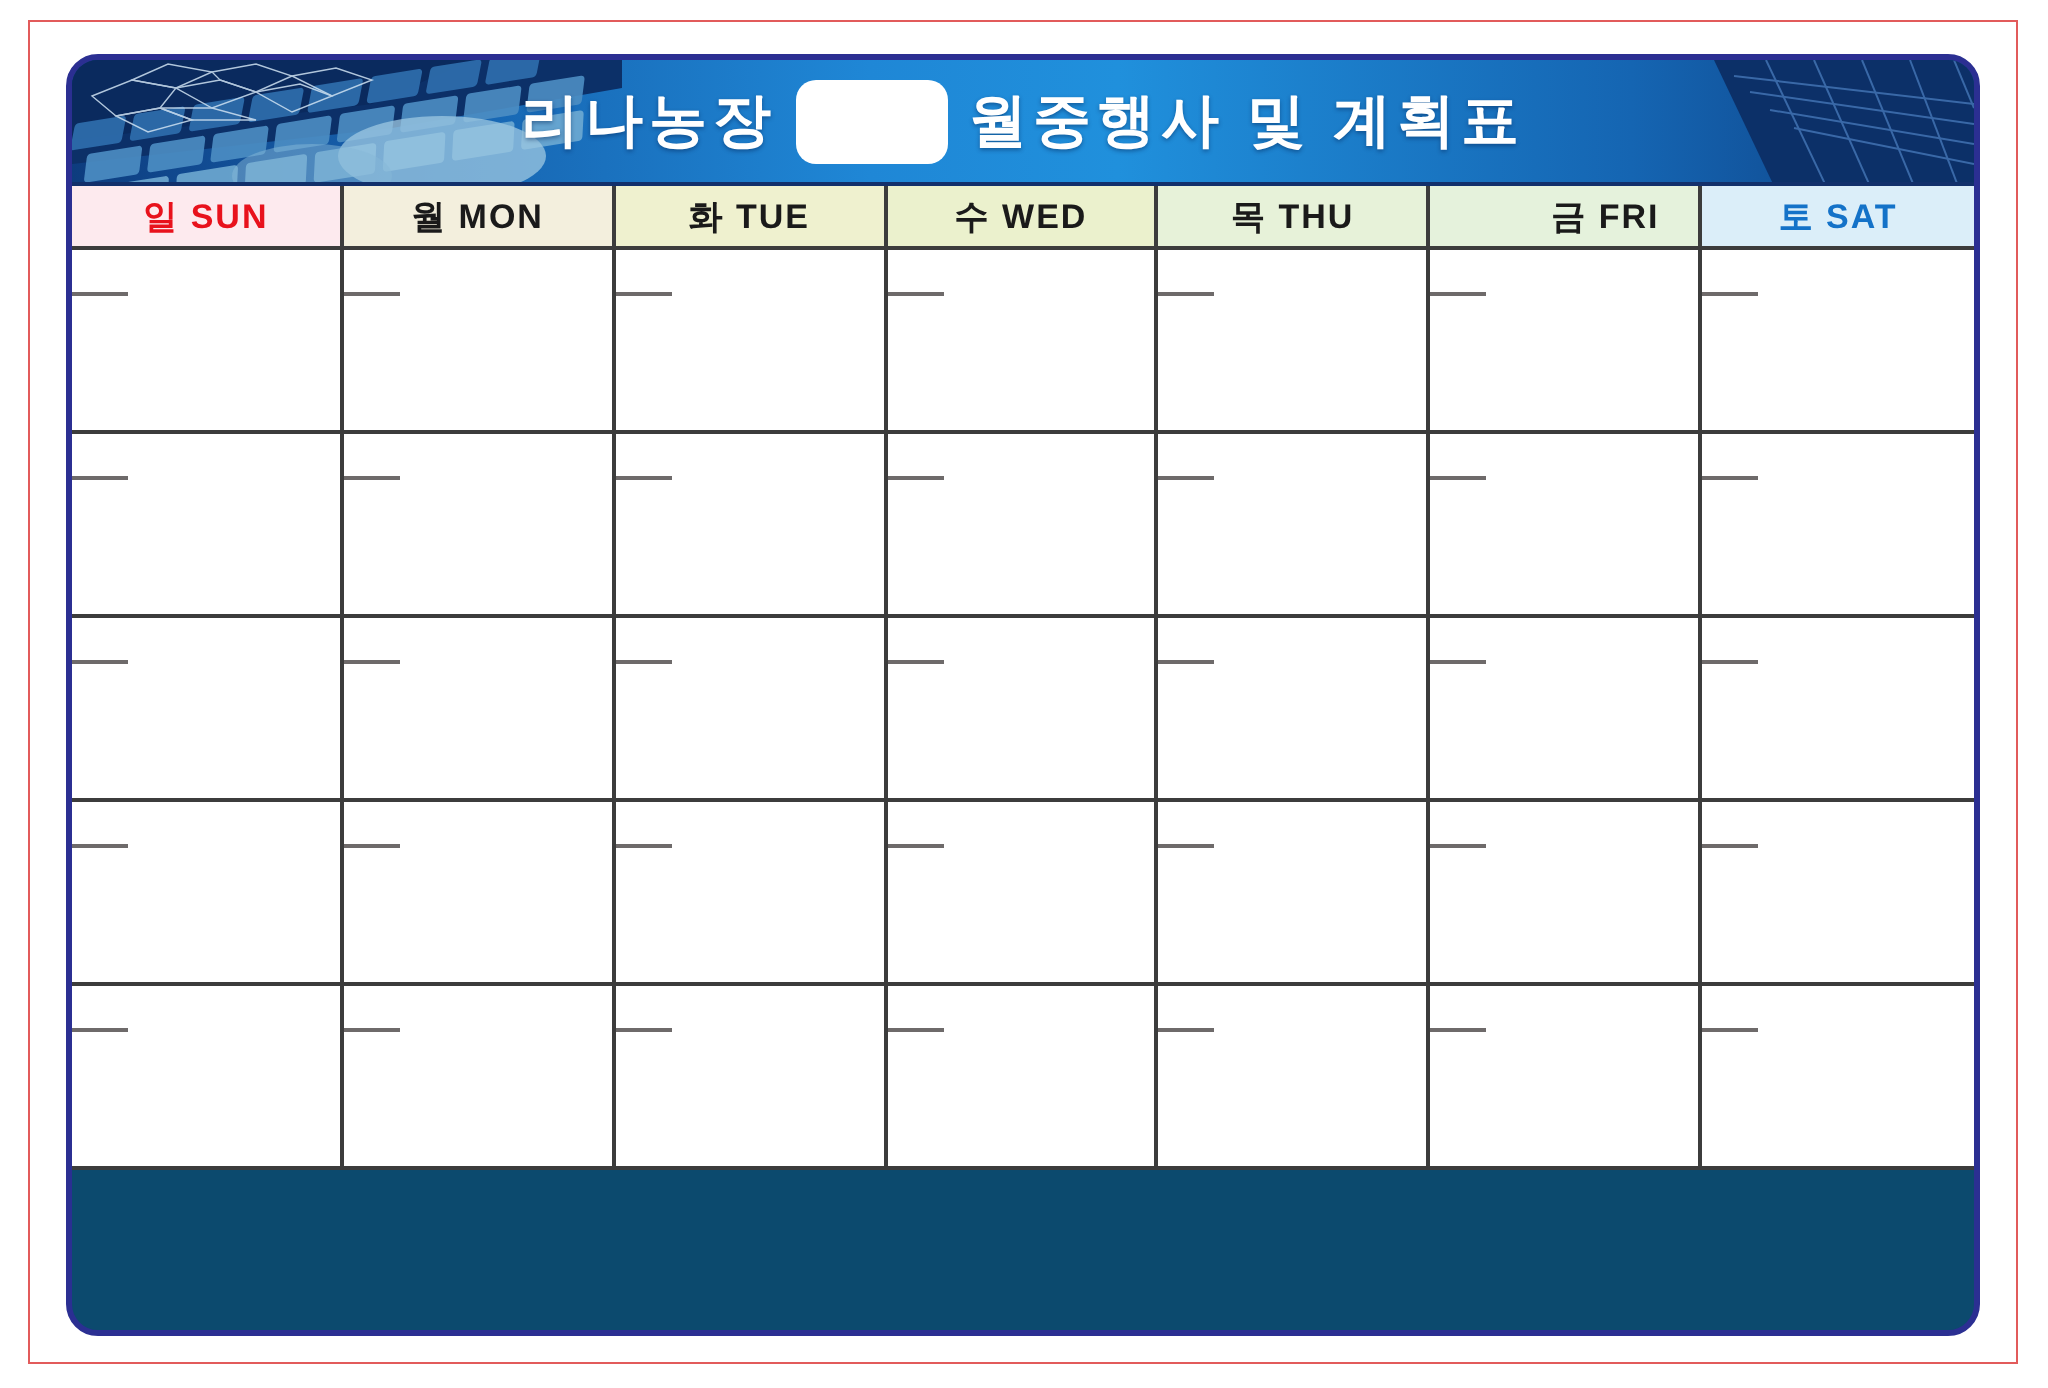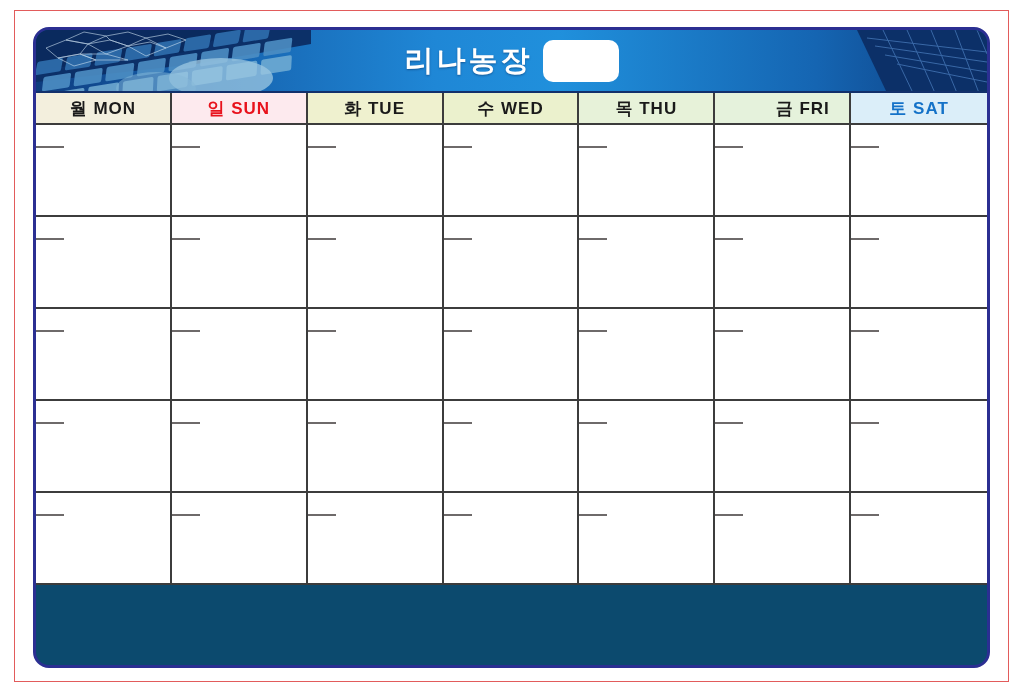--- a/index.html
+++ b/index.html
@@ -125,26 +125,27 @@
           <path d="M80,0 L108,63"></path>
           <path d="M104,0 L130,63"></path>
           <path d="M128,0 L152,63"></path>
           <path d="M150,0 L160,24"></path>
         </g>
       </svg>
 
       <div class="title-row">
         <span class="title-text">리나농장</span>
         <span class="month-box"></span>
+        <span class="title-text">월중행사 및 계획표</span>
       </div>
     </div>
 
     <div class="day-row">
+      <div class="day-cell d0">일 SUN</div>
       <div class="day-cell d1">월 MON</div>
-      <div class="day-cell d0">일 SUN</div>
       <div class="day-cell d2">화 TUE</div>
       <div class="day-cell d3">수 WED</div>
       <div class="day-cell d4">목 THU</div>
       <div class="day-cell d5">금 FRI</div>
       <div class="day-cell d6">토 SAT</div>
     </div>
 
     <div class="grid">
       <div class="cell">
           <span class="dline"></span>

